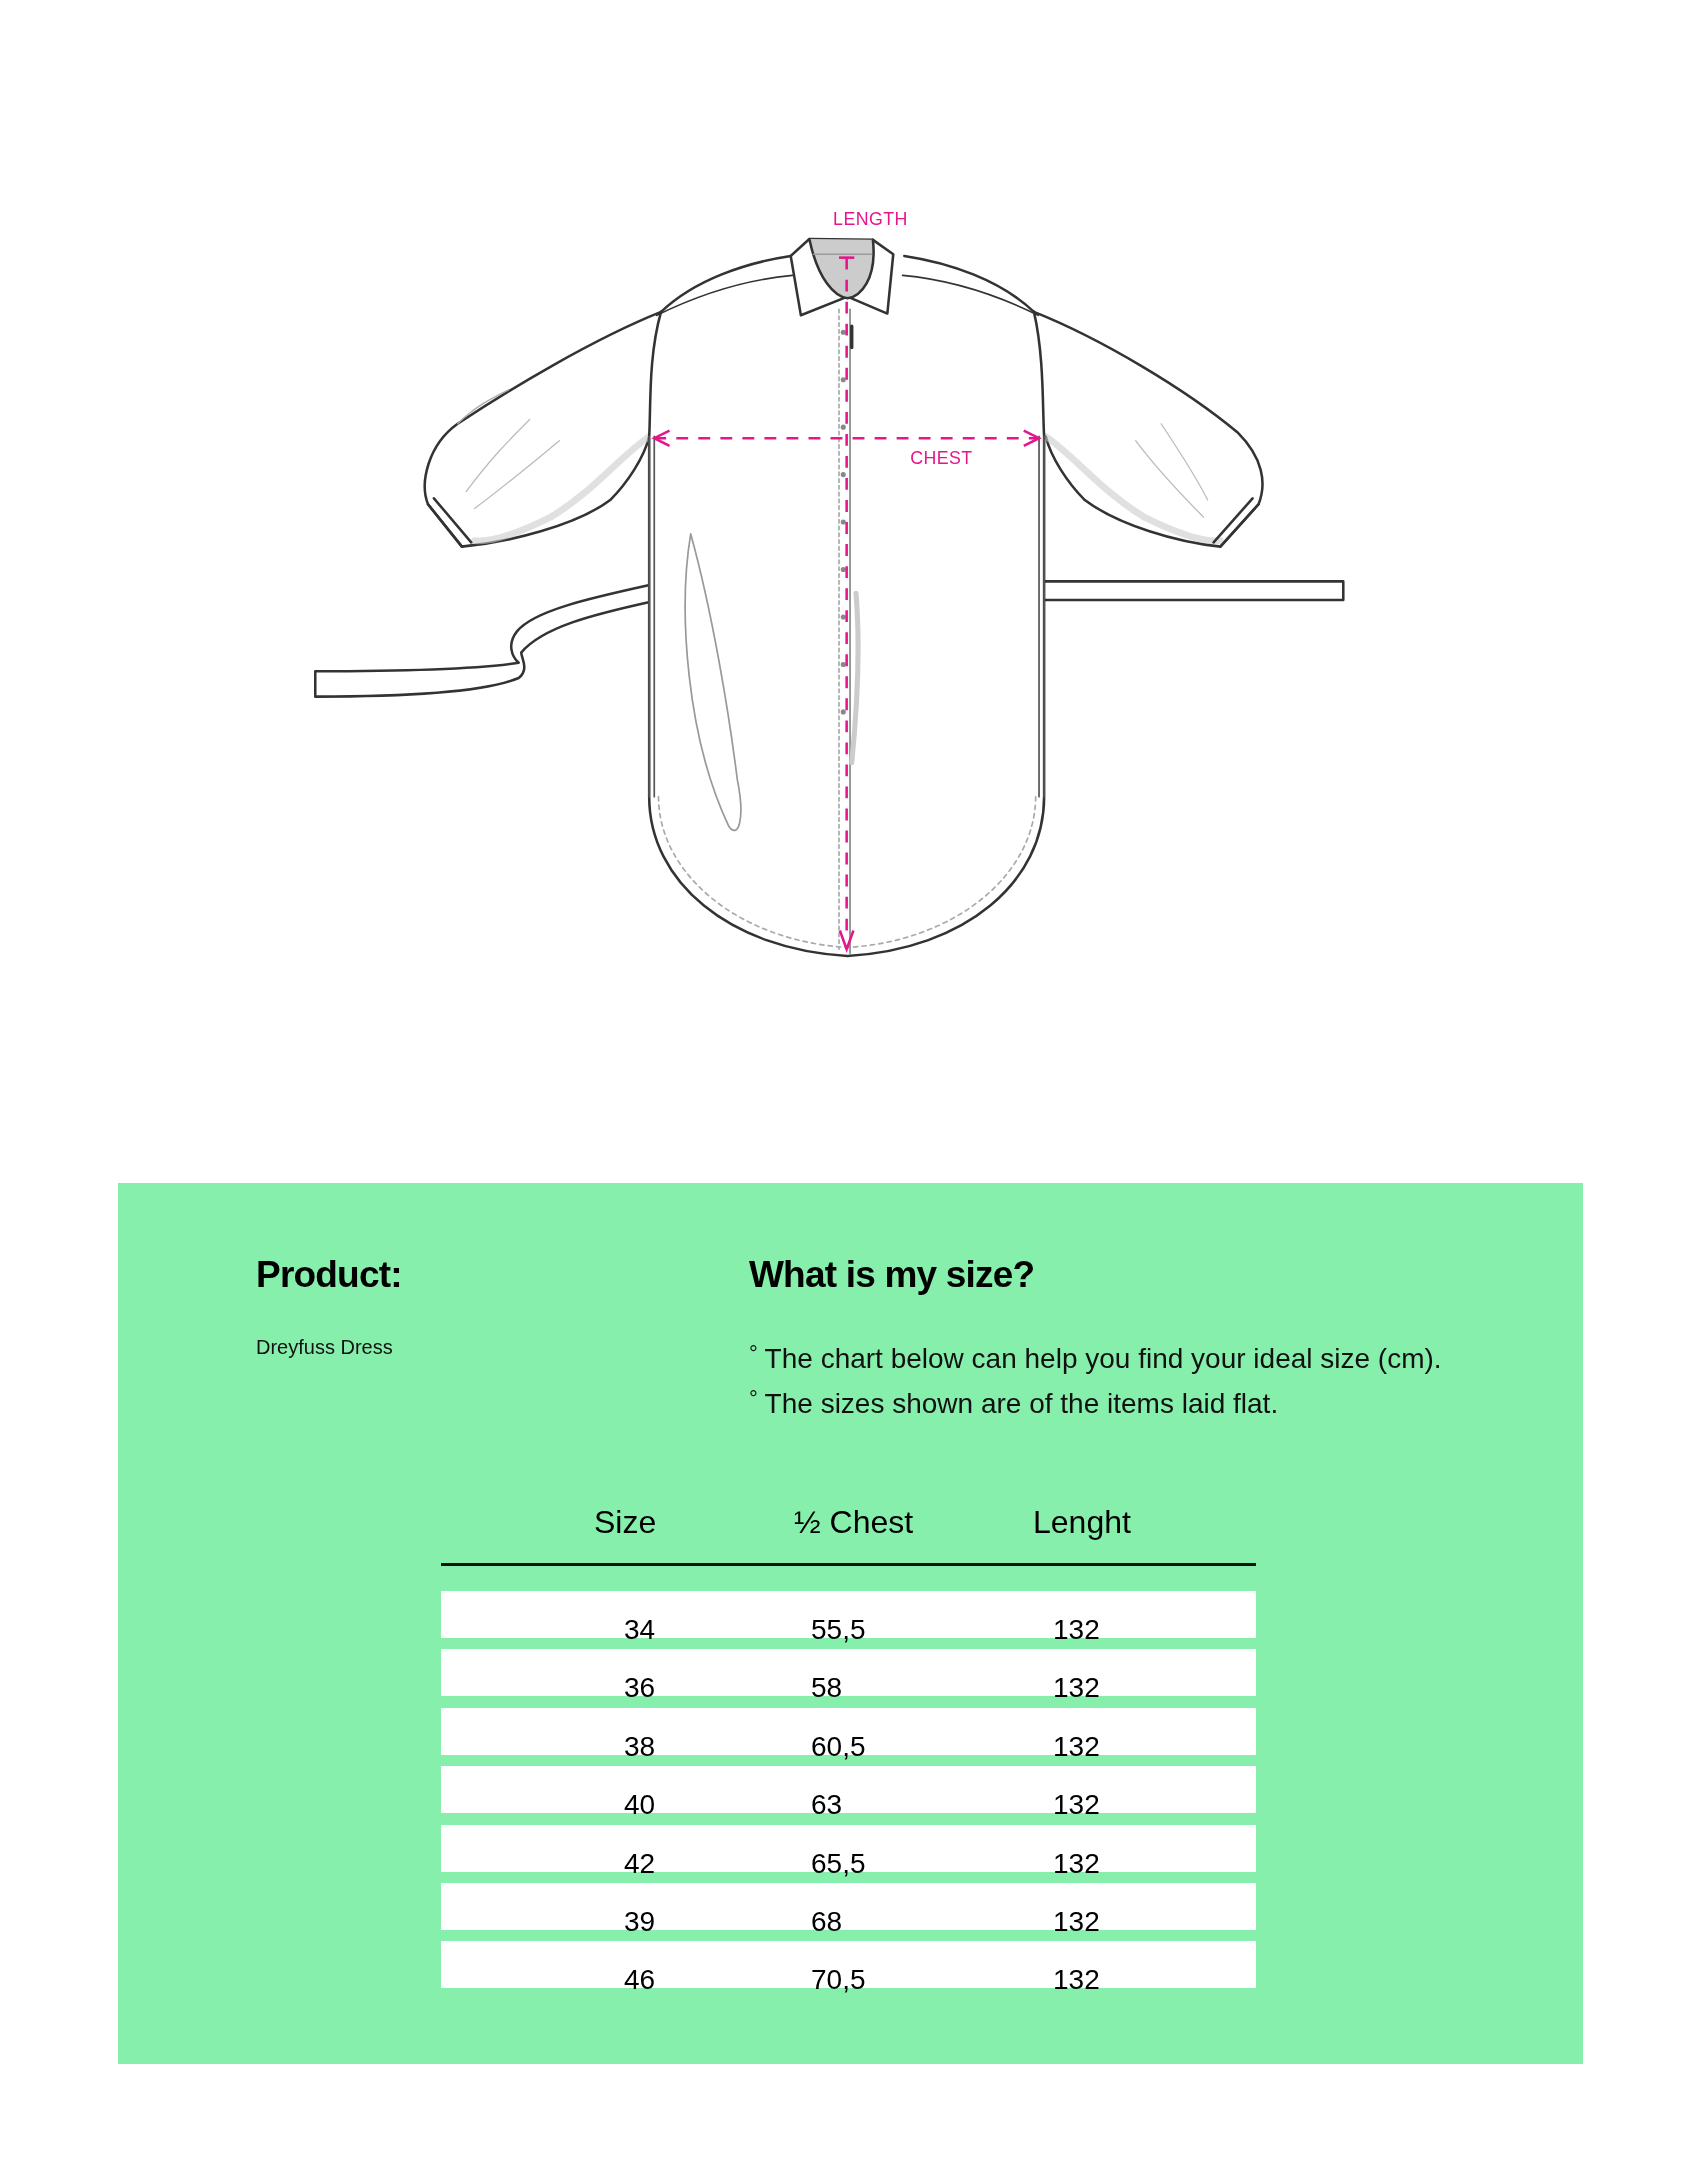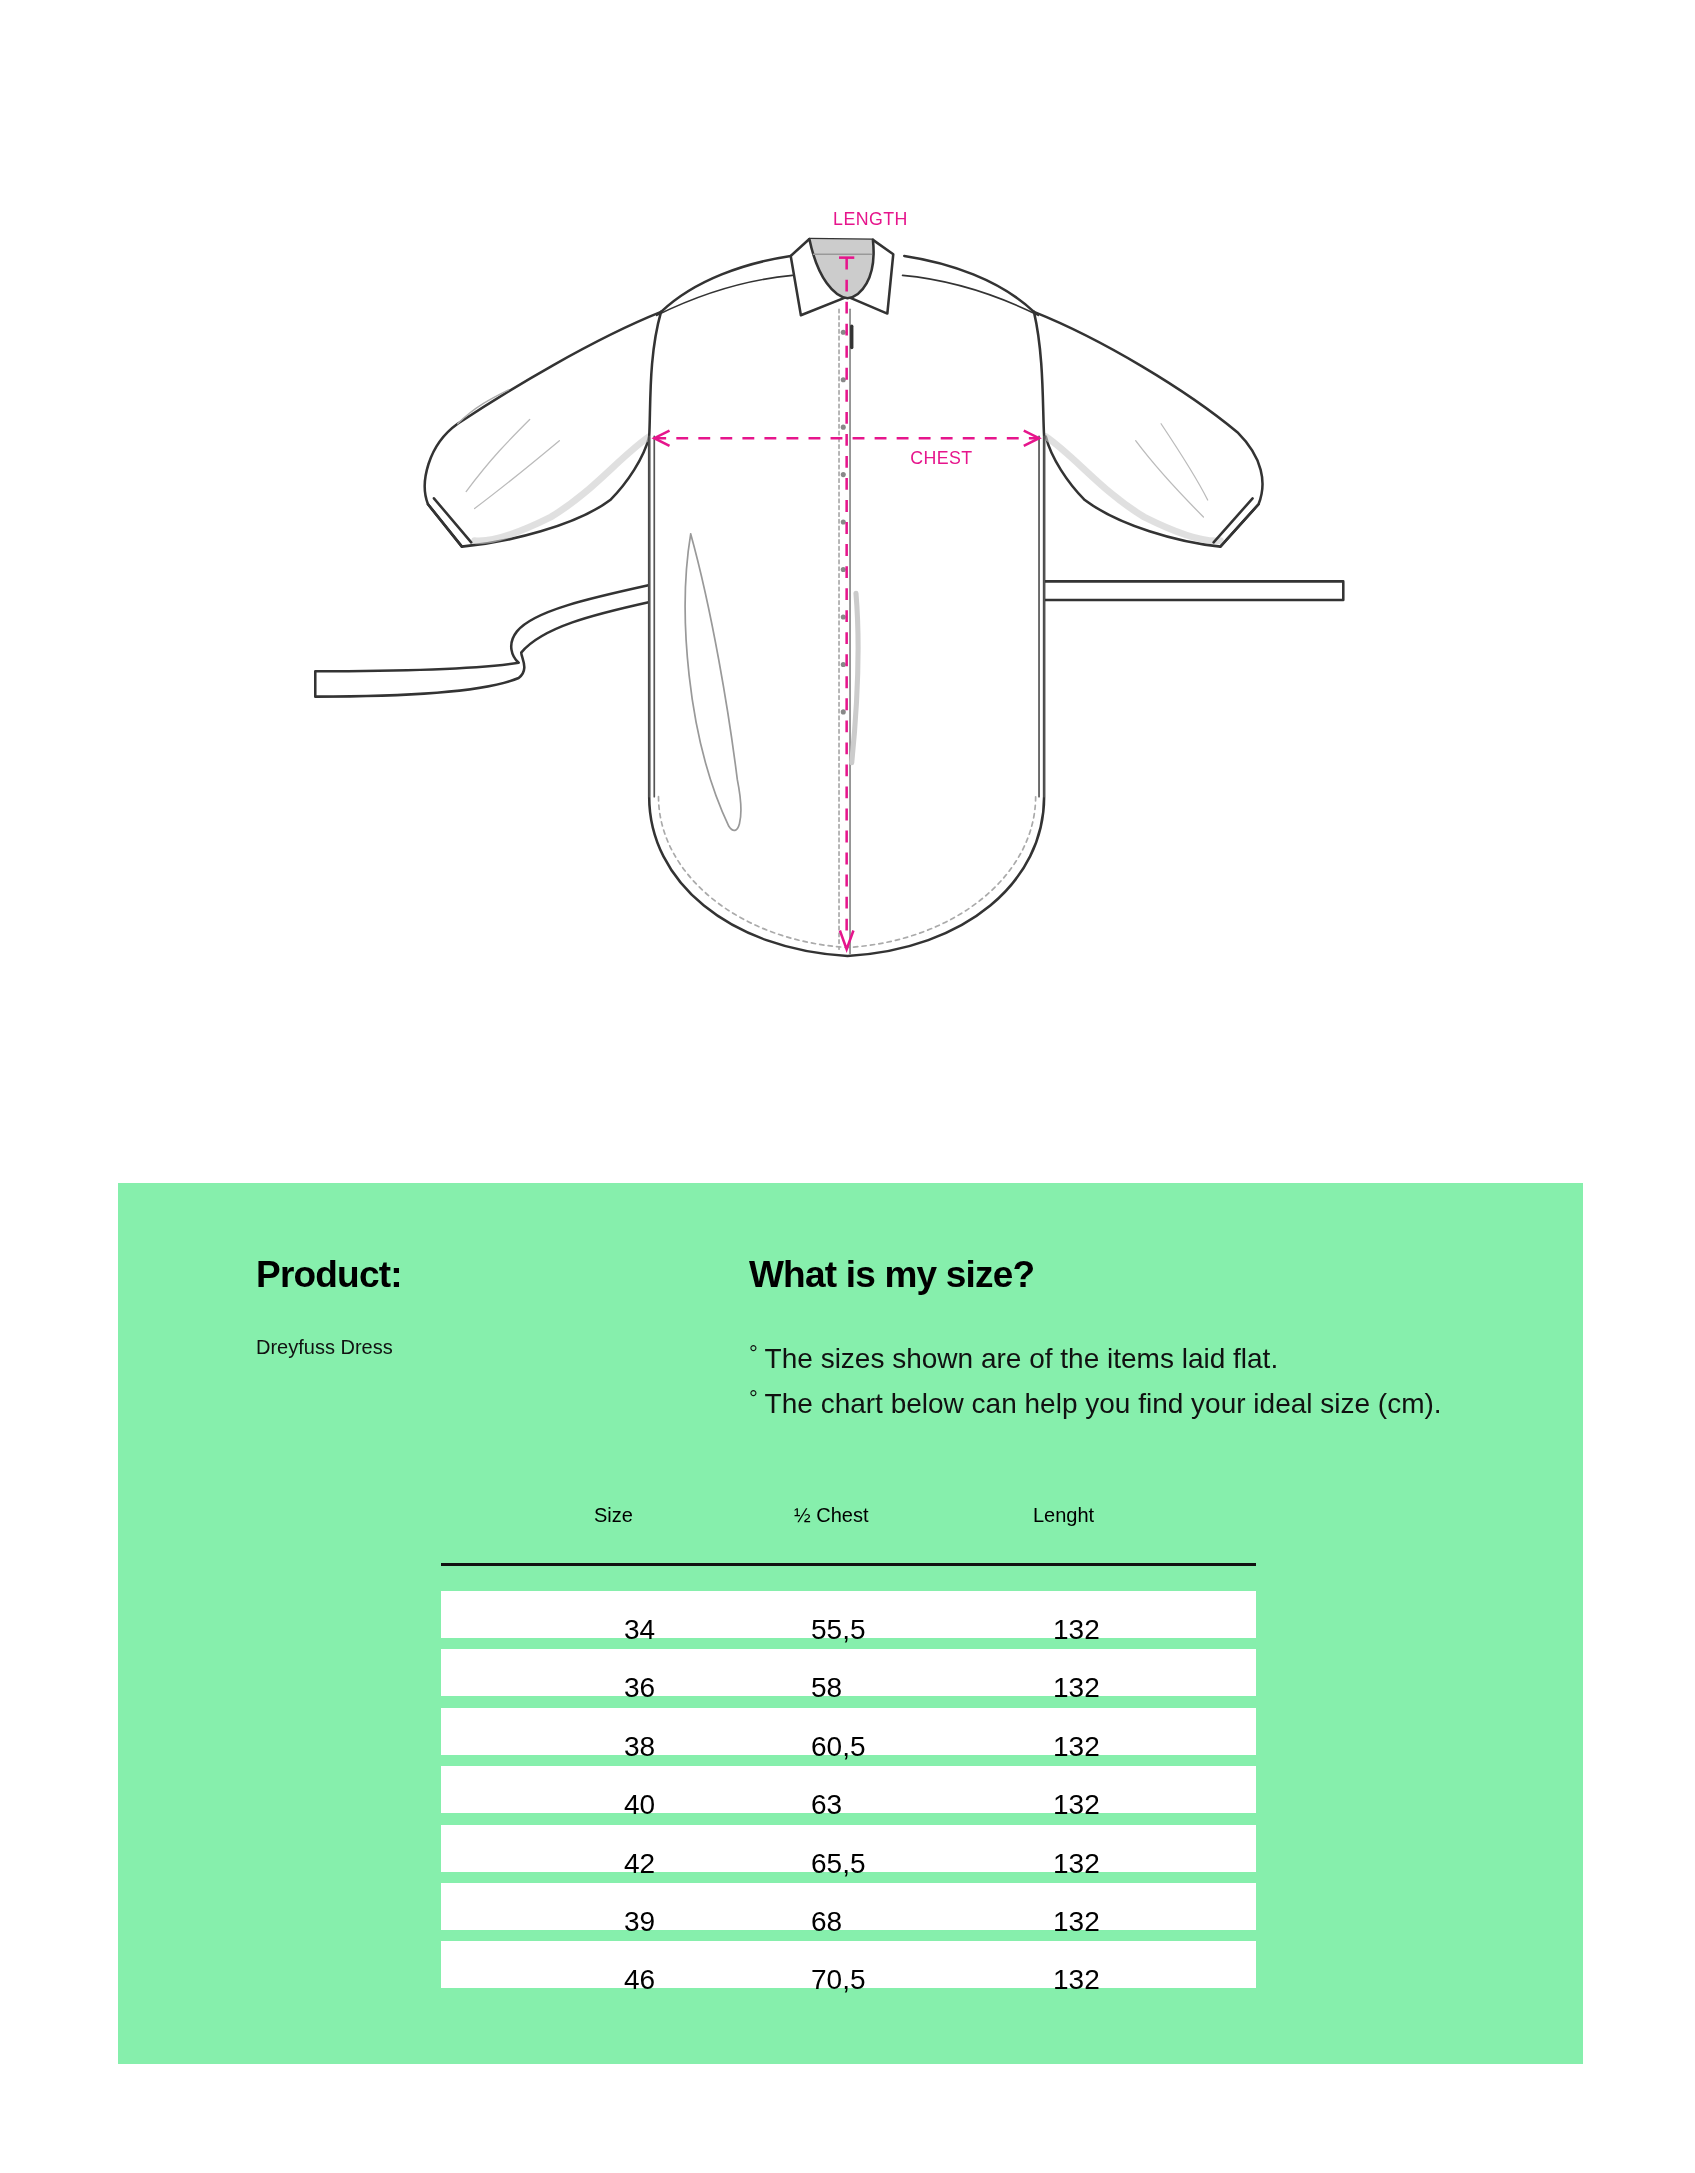--- a/index.html
+++ b/index.html
@@ -15,21 +15,21 @@
     .product-title { position: absolute; left: 138px; top: 71px; font-size: 37px; font-weight: bold; letter-spacing: -0.8px; margin: 0; }
     .product-name { position: absolute; left: 138px; top: 153px; font-size: 20px; font-weight: normal; color: #111; }
 
     .size-title { position: absolute; left: 631px; top: 71px; font-size: 37px; font-weight: bold; letter-spacing: -0.8px; margin: 0; }
     .size-notes { position: absolute; left: 631px; top: 151px; margin: 0; padding: 0; list-style: none; }
     .size-notes li { font-size: 28px; line-height: 40px; color: #111; white-space: nowrap; }
     .size-notes li .bullet { font-size: 22px; vertical-align: 6.8px; margin-right: 6.8px; }
 
     .size-table { position: absolute; left: 323px; top: 302px; width: 815px; }
     .table-head { position: relative; height: 78px; }
-    .th { position: absolute; top: 18.6px; font-size: 20px; color: #000; white-space: nowrap; }
+    .th { position: absolute; top: 18.6px; font-size: 32px; color: #000; white-space: nowrap; }
     .head-rule { position: absolute; left: 0; top: 78px; width: 815px; height: 2.5px; background: #111; }
 
     .rows { position: absolute; left: 0; top: 106px; width: 815px; }
     .row { position: relative; width: 815px; height: 47px; background: #ffffff; margin-bottom: 11.4px; }
     .cell { position: absolute; top: 20px; font-size: 28px; line-height: 37px; color: #000; }
     .cell.size { left: 167px; width: 63px; text-align: center; }
     .cell.chest { left: 370px; }
     .cell.length { left: 612px; }
     .th.h-size { left: 153px; }
     .th.h-chest { left: 353px; }
@@ -111,24 +111,24 @@
 </div>
 
 <section class="panel">
 
   <h2 class="product-title">Product:</h2>
   <div class="product-name">Dreyfuss Dress</div>
 
   <h2 class="size-title">What is my size?</h2>
   <ul class="size-notes">
     <li>
-      <span class="bullet">°</span><span>The sizes shown are of the items laid flat.</span>
+      <span class="bullet">°</span><span>The chart below can help you find your ideal size (cm).</span>
     </li>
     <li>
-      <span class="bullet">°</span><span>The chart below can help you find your ideal size (cm).</span>
+      <span class="bullet">°</span><span>The sizes shown are of the items laid flat.</span>
     </li>
   </ul>
 
   <div class="size-table">
     <div class="table-head">
       <span class="th h-size">Size</span>
       <span class="th h-chest">½ Chest</span>
       <span class="th h-length">Lenght</span>
       <div class="head-rule"></div>
     </div>

